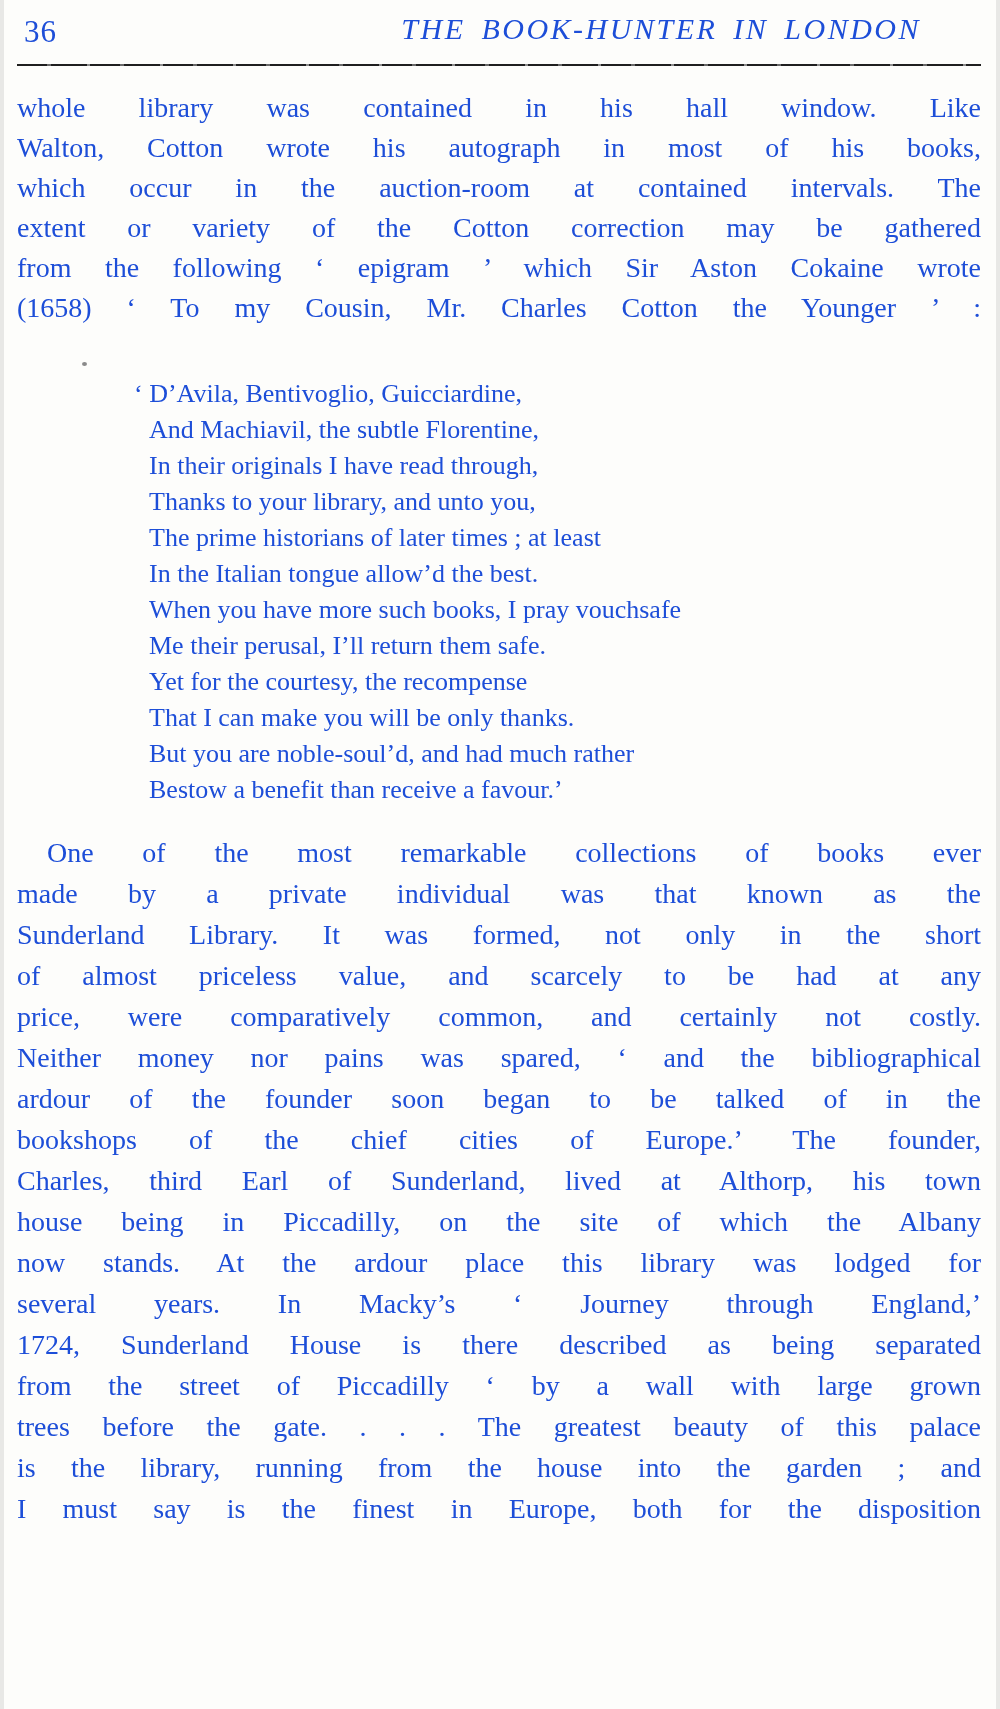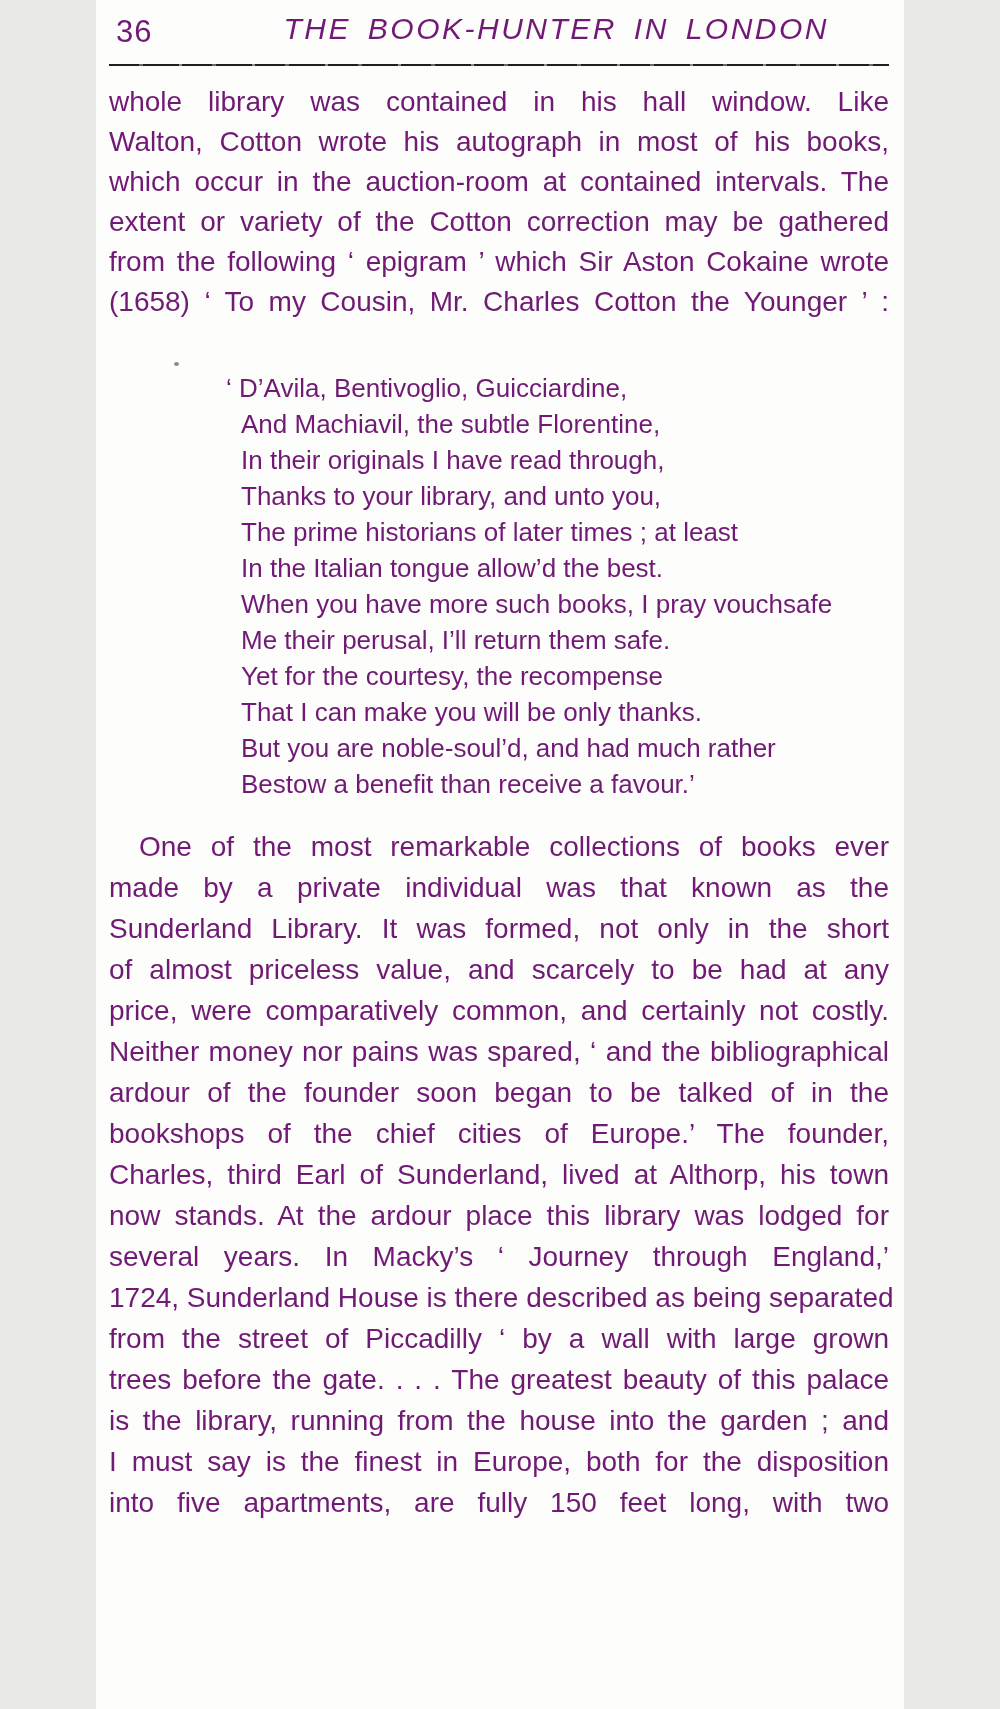--- a/index.html
+++ b/index.html
@@ -1,25 +1,25 @@
 <!DOCTYPE html>
 <html><head>
 <meta charset="utf-8">
 <style>
   html, body { margin: 0; padding: 0; background: #e8e8e6; }
   .page {
     position: relative;
-    width: 808px;
+    width: 992px;
     height: 1709px;
     margin: 0 auto;
     background: #fdfdfb;
     box-sizing: border-box;
     padding: 12px 15px 0 13px;
-    font-family: Liberation Sans, sans-serif;
-    color: #701a75;
+    font-family: Liberation Serif, serif;
+    color: #1d4ed8;
     overflow: hidden;
   }
   
   .running-head {
     position: relative;
     height: 40px;
   }
   .page-num {
     position: absolute;
     left: 7px;
@@ -41,21 +41,21 @@
     margin-top: 12px;
     height: 2px;
     background: repeating-linear-gradient(90deg,
       #1f1f1f 0px, #1f1f1f 30px,
       #6a6a6a 30px, #6a6a6a 34px,
       #1f1f1f 34px, #1f1f1f 70px,
       #8c8c8c 70px, #8c8c8c 73px);
   }
   
   .para { font-size: 28px; }
-  .para1 { margin-top: 16px; line-height: 40px; }
+  .para1 { margin-top: 22px; line-height: 40px; }
   .para2 { margin-top: 24px; line-height: 41px; }
   .line {
     text-align: justify;
     text-align-last: justify;
     white-space: nowrap; 
   }
   .line.indent { text-indent: 30px; }
   .line.plain {
     text-align: left;
     text-align-last: left;
@@ -122,24 +122,24 @@
     <div class="para para2">
         <div class="line indent">One of the most remarkable collections of books ever</div>
         <div class="line">made by a private individual was that known as the</div>
         <div class="line">Sunderland Library.  It was formed, not only in the short</div>
         <div class="line">of almost priceless value, and scarcely to be had at any</div>
         <div class="line">price, were comparatively common, and certainly not costly.</div>
         <div class="line">Neither money nor pains was spared, ‘ and the bibliographical</div>
         <div class="line">ardour of the founder soon began to be talked of in the</div>
         <div class="line">bookshops of the chief cities of Europe.’  The founder,</div>
         <div class="line">Charles, third Earl of Sunderland, lived at Althorp, his town</div>
+        <div class="line">house being in Piccadilly, on the site of which the Albany</div>
         <div class="line">now stands.  At the ardour place this library was lodged for</div>
         <div class="line">several years.  In Macky’s ‘ Journey through England,’</div>
         <div class="line">1724, Sunderland House is there described as being separated</div>
         <div class="line">from the street of Piccadilly ‘ by a wall with large grown</div>
         <div class="line">trees before the gate. . . .  The greatest beauty of this palace</div>
         <div class="line">is the library, running from the house into the garden ; and</div>
         <div class="line">I must say is the finest in Europe, both for the disposition</div>
-        <div class="line">into five apartments, are fully 150 feet long, with two</div>
       </div>
 
   </main>
 </div>
 
 </body></html>

